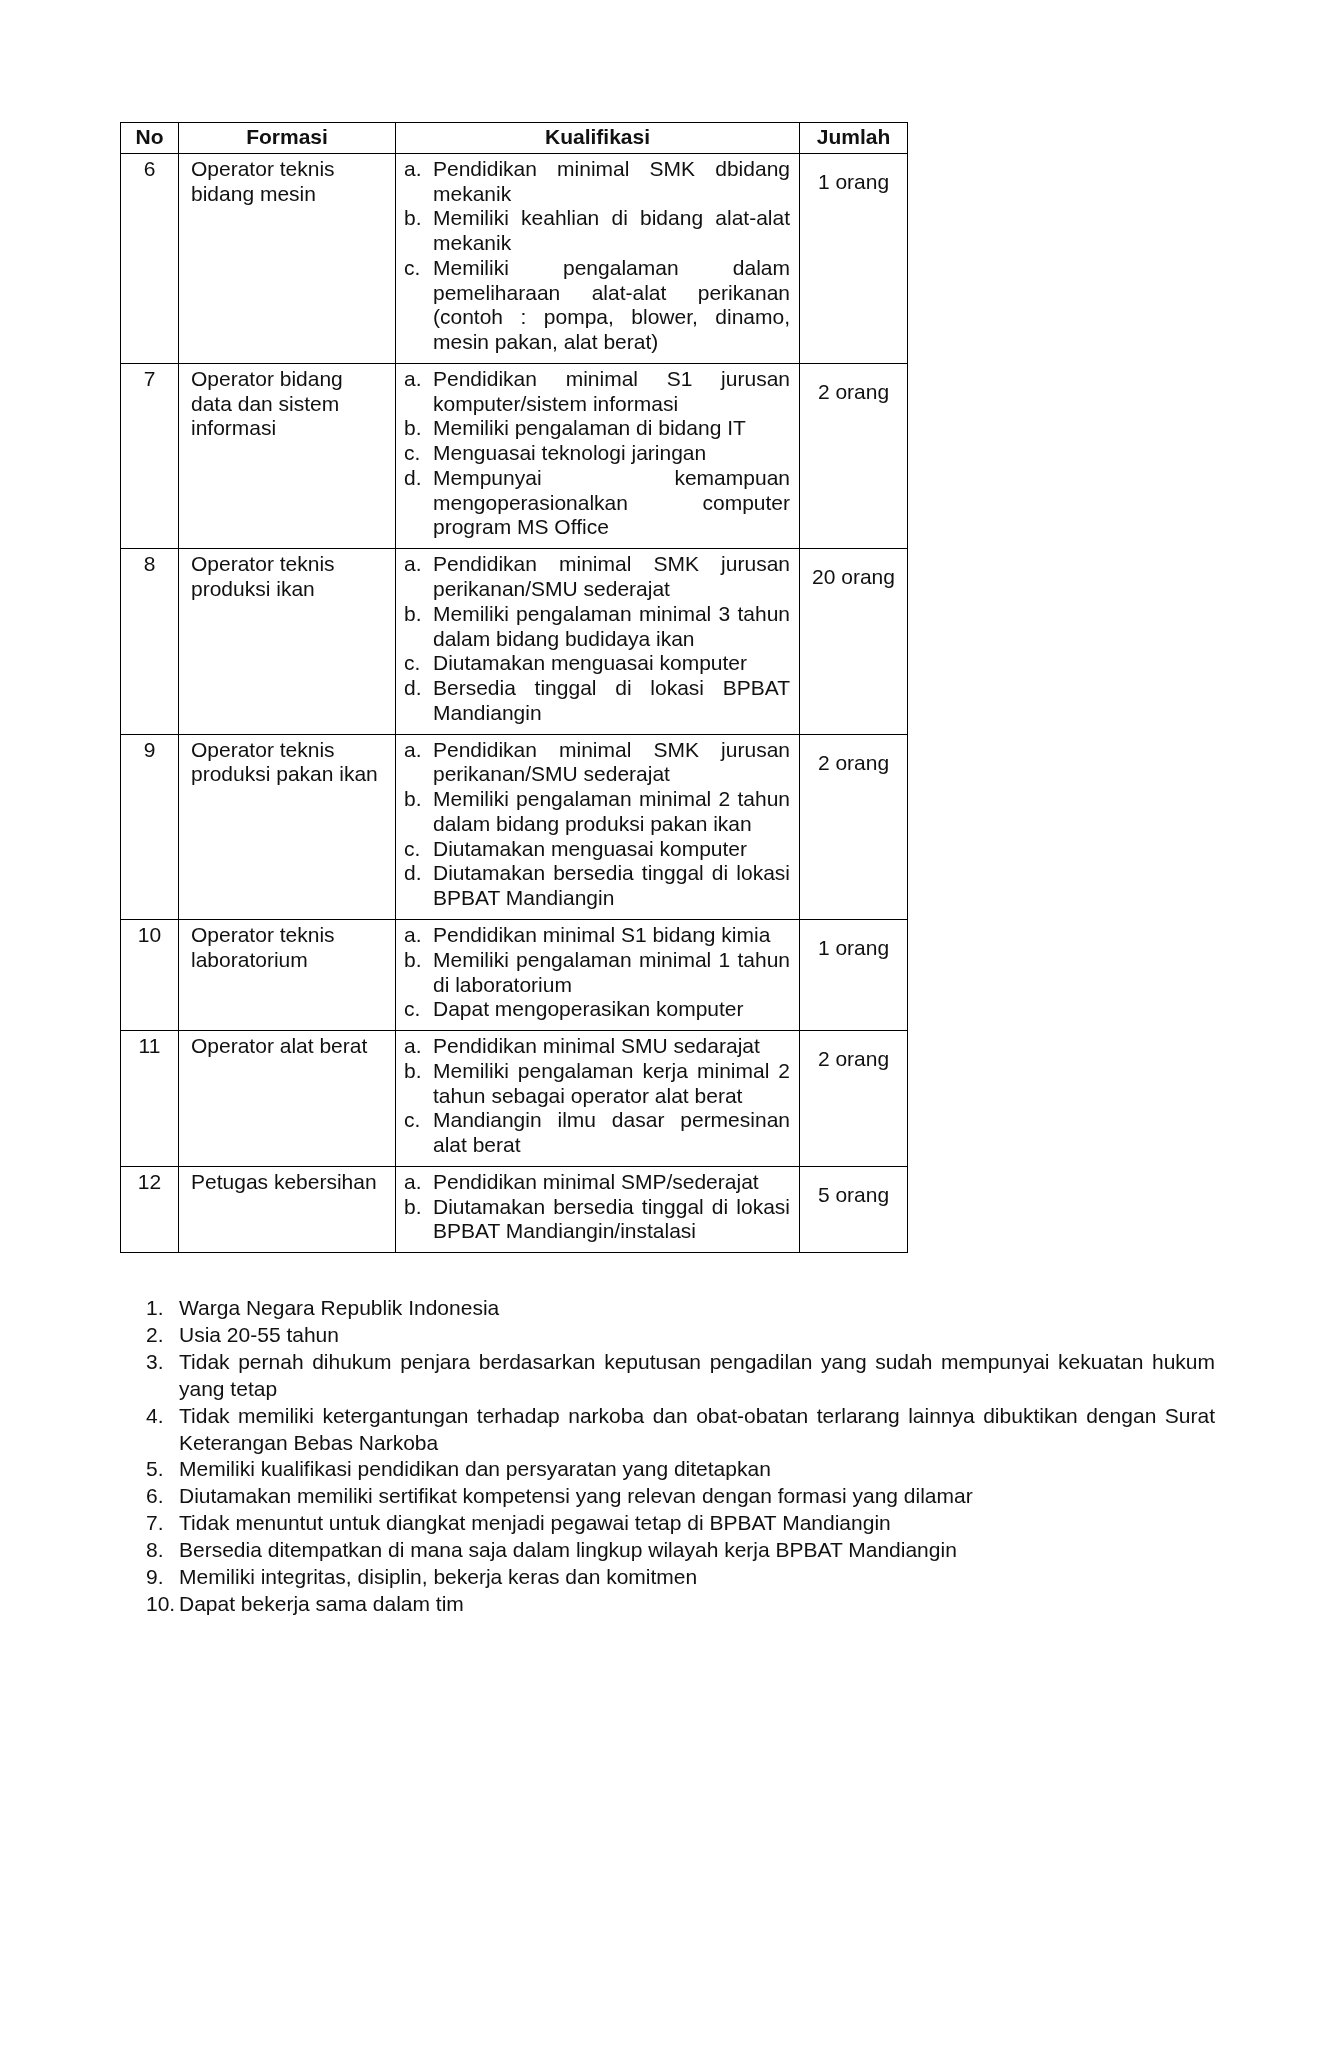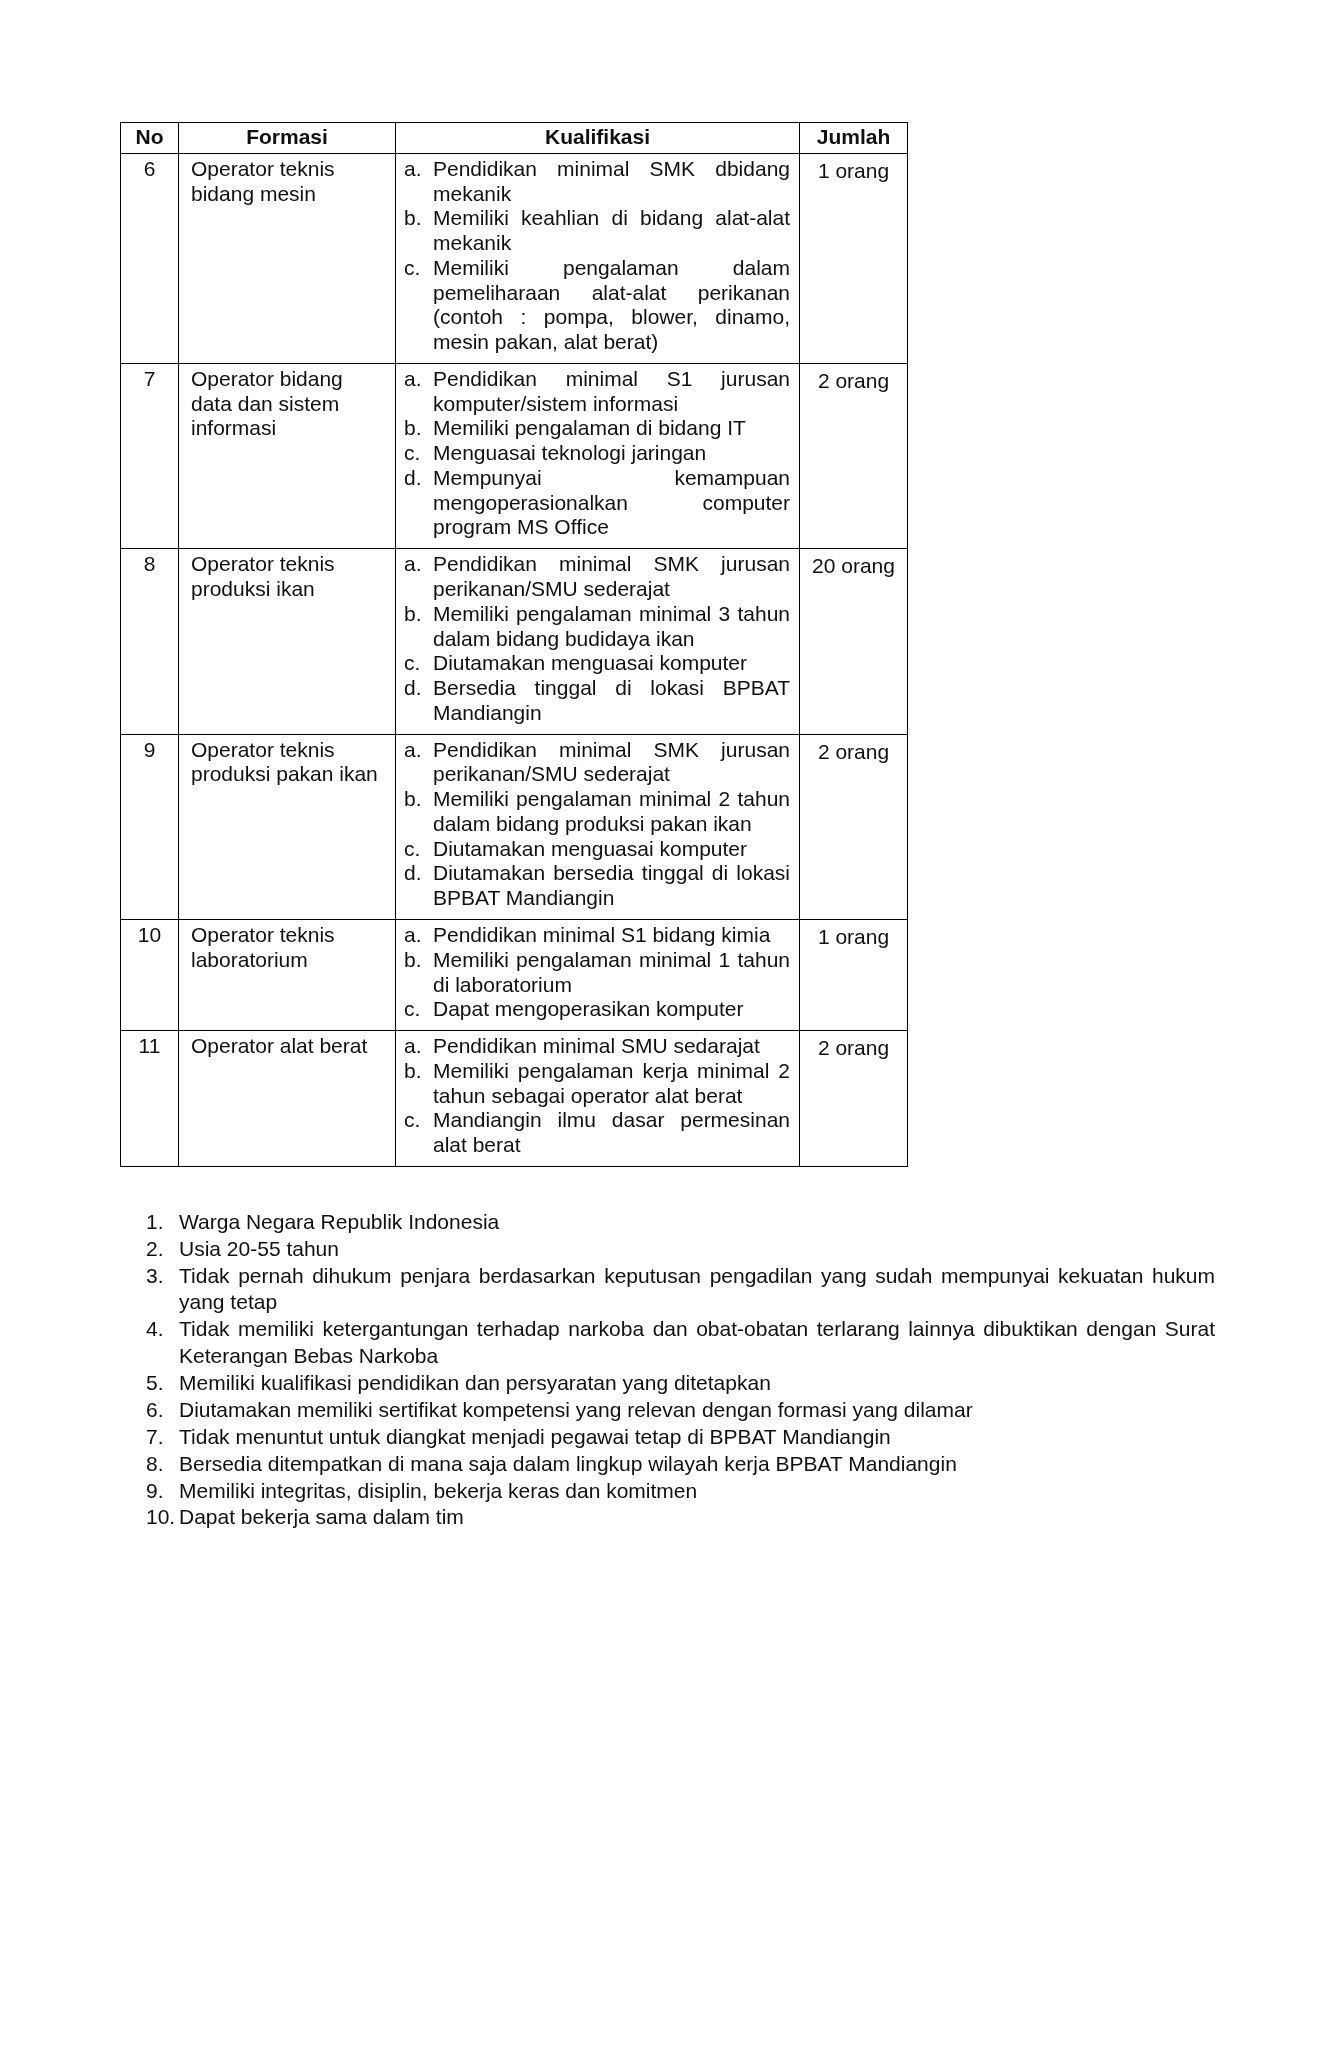--- a/index.html
+++ b/index.html
@@ -41,21 +41,21 @@
     padding: 3px 4px;
   }
   .cell-formasi {
     padding: 3px 8px 8px 12px;
   }
   .cell-kualifikasi {
     padding: 3px 9px 8px 8px;
   }
   .cell-jumlah {
     text-align: center;
-    padding: 5px 4px;
+    padding: 16px 4px;
   }
   .kual-item { display: flex; }
   .kual-letter { flex: 0 0 29px; }
   .kual-text { flex: 1; text-align: justify; }
   .section-b {
     margin-top: 42px;
     width: 1095px;
     font-size: 21px;
     line-height: 1.28;
   }
@@ -204,20 +204,35 @@
               <span class="kual-letter">b.</span>
               <span class="kual-text">Memiliki pengalaman kerja minimal 2 tahun sebagai operator alat berat</span>
             </div>
             <div class="kual-item">
               <span class="kual-letter">c.</span>
               <span class="kual-text">Mandiangin ilmu dasar permesinan alat berat</span>
             </div>
           </td>
           <td class="cell-jumlah">2 orang</td>
         </tr>
+        <tr>
+          <td class="cell-no">12</td>
+          <td class="cell-formasi">Petugas kebersihan</td>
+          <td class="cell-kualifikasi">
+            <div class="kual-item">
+              <span class="kual-letter">a.</span>
+              <span class="kual-text">Pendidikan minimal SMP/sederajat</span>
+            </div>
+            <div class="kual-item">
+              <span class="kual-letter">b.</span>
+              <span class="kual-text">Diutamakan bersedia tinggal di lokasi BPBAT Mandiangin/instalasi</span>
+            </div>
+          </td>
+          <td class="cell-jumlah">5 orang</td>
+        </tr>
       </tbody>
   </table>
 
   <div class="section-b">
     <div class="req-list">
         <div class="req-item">
           <span class="req-num">1.</span>
           <span class="req-text">Warga Negara Republik Indonesia</span>
         </div>
         <div class="req-item">

